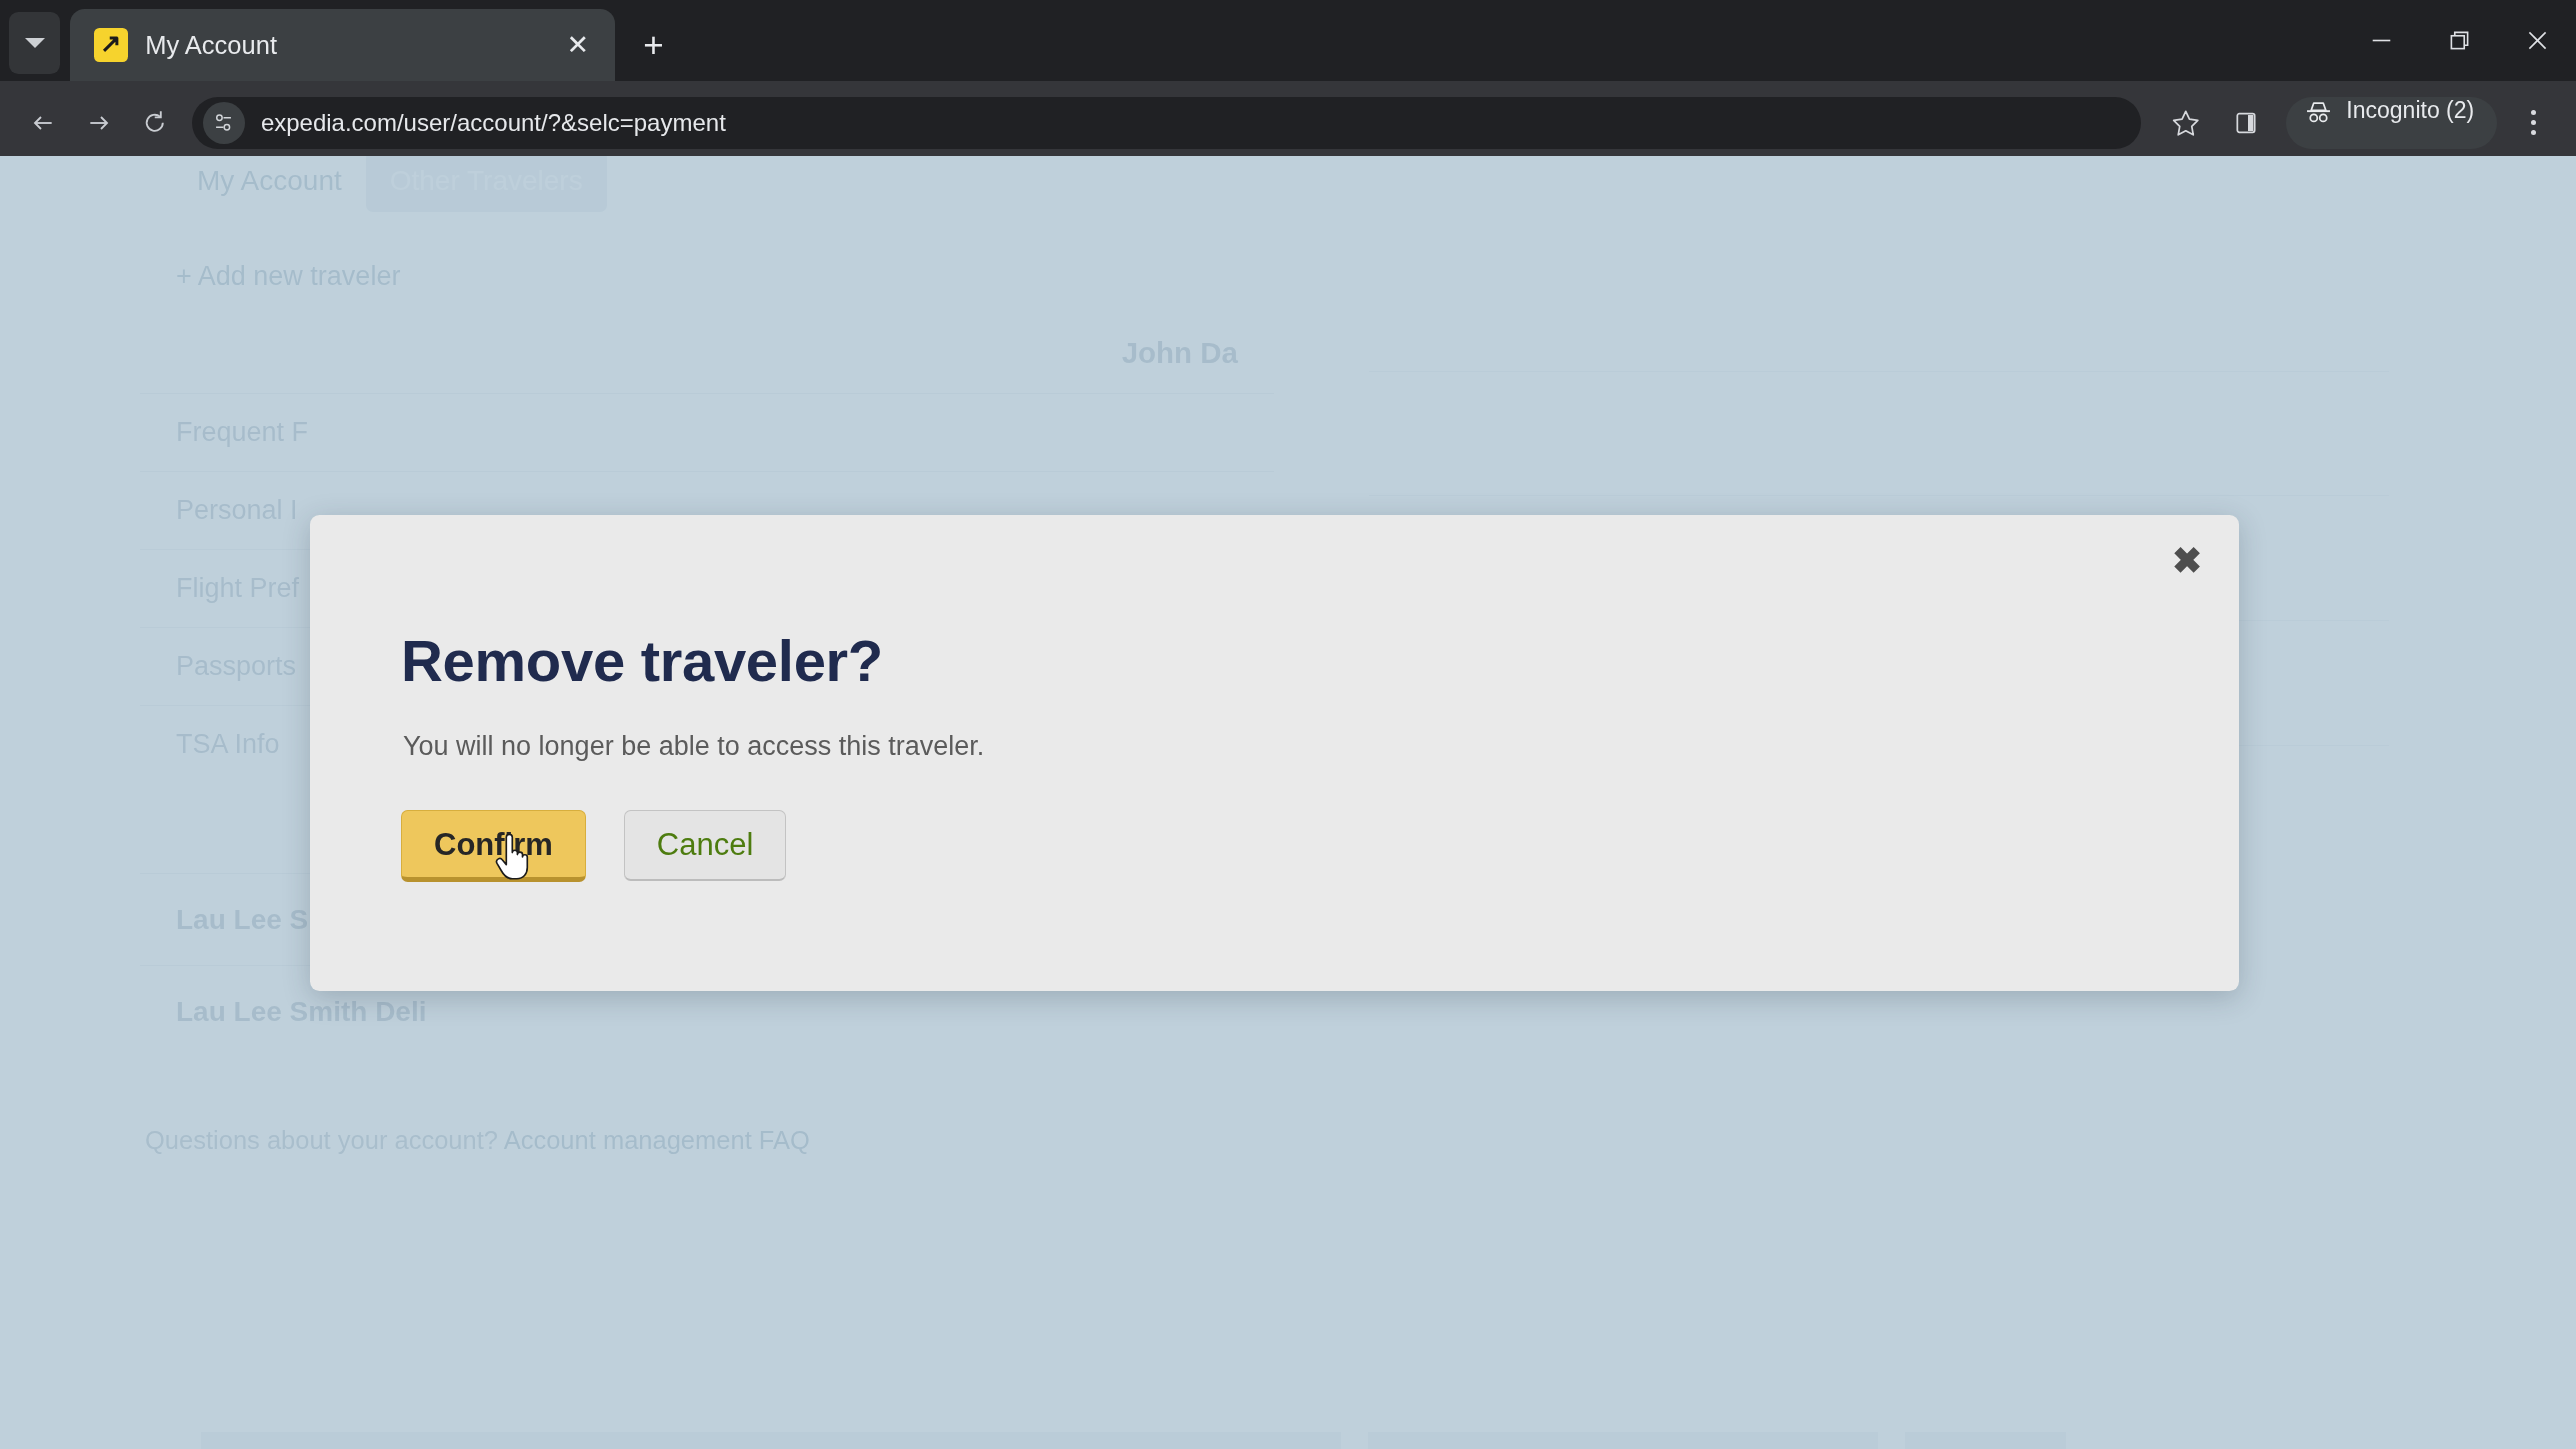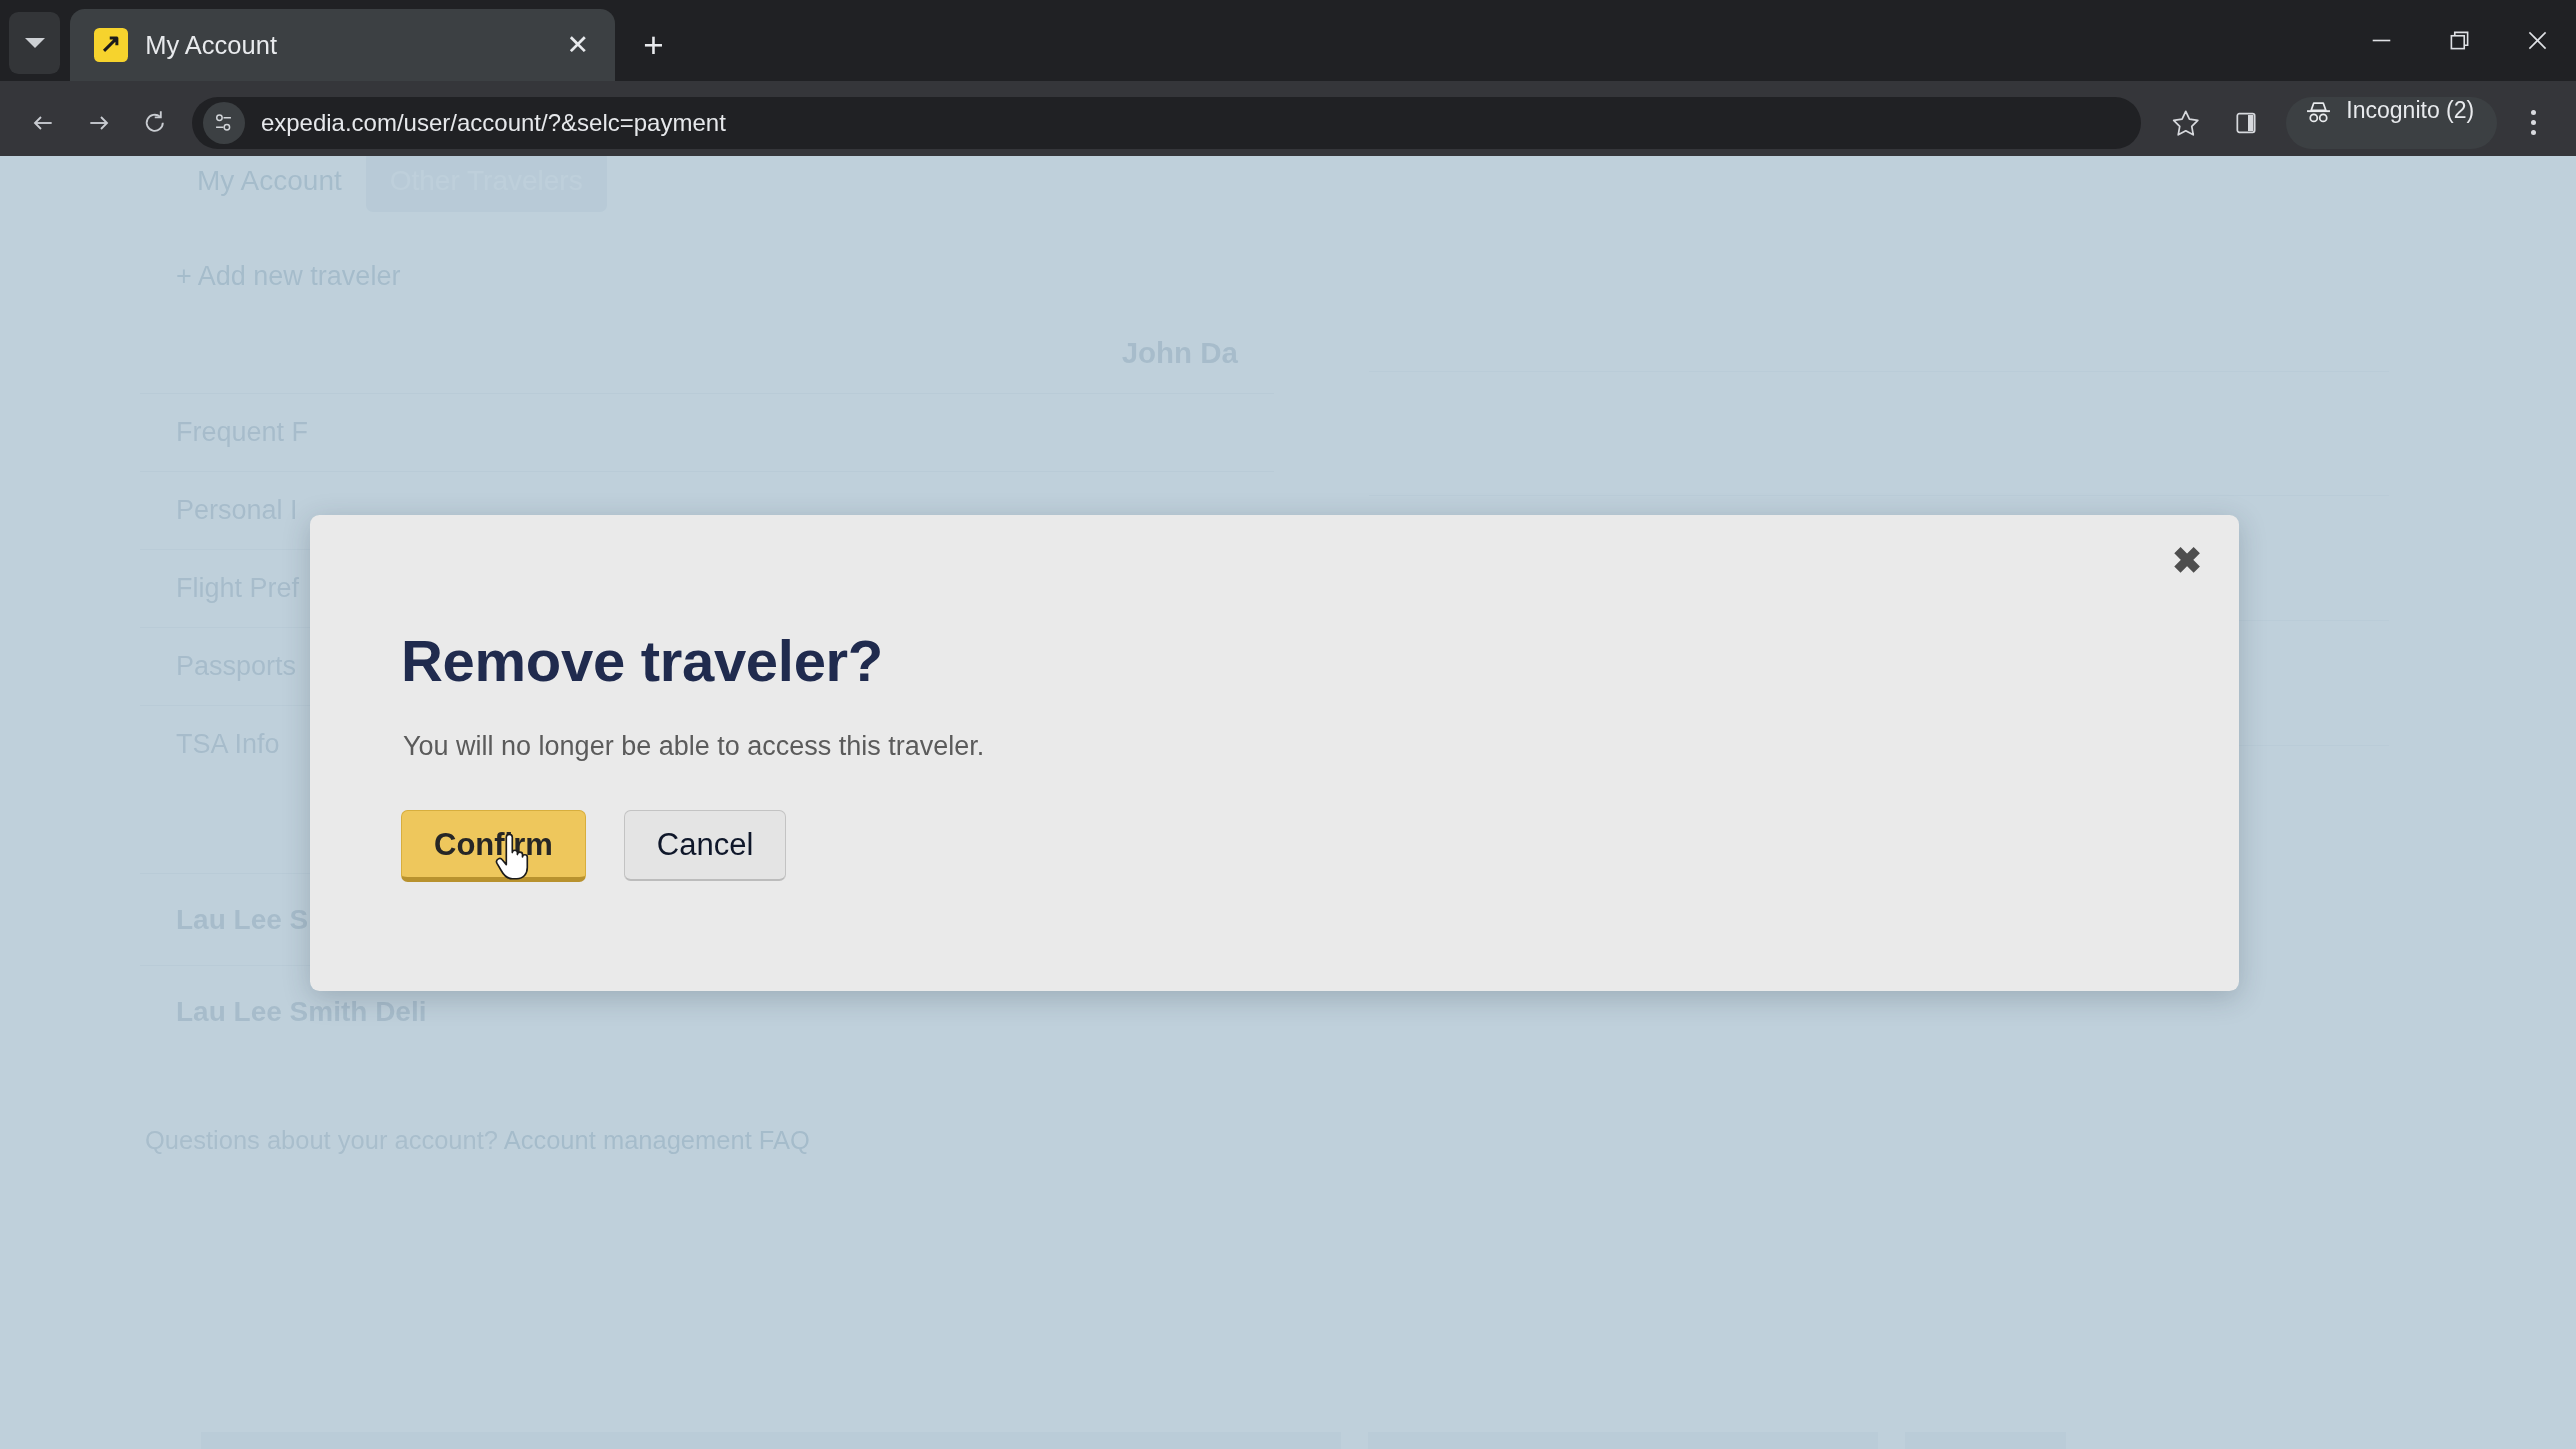--- a/index.html
+++ b/index.html
@@ -234,21 +234,21 @@
   }
   .btn-confirm {
     background: #eec75c;
     color: #262626; font-weight: bold;
     border: 1.3px solid #d7ae3d;
     border-bottom: 5.4px solid #b8922e;
     padding-bottom: 14.8px;
   }
   .btn-cancel {
     background: #e4e4e4;
-    color: #0f172a;
+    color: #4d7c0f;
     border: 1.3px solid #c3c3c3;
     border-bottom: 2.7px solid #bcbcbc;
     padding-bottom: 17.4px;
   }
 
   
   .cursor {
     position:absolute; left: 494px; top: 684px;
     width: 36px; height: 48px; pointer-events:none;
   }

